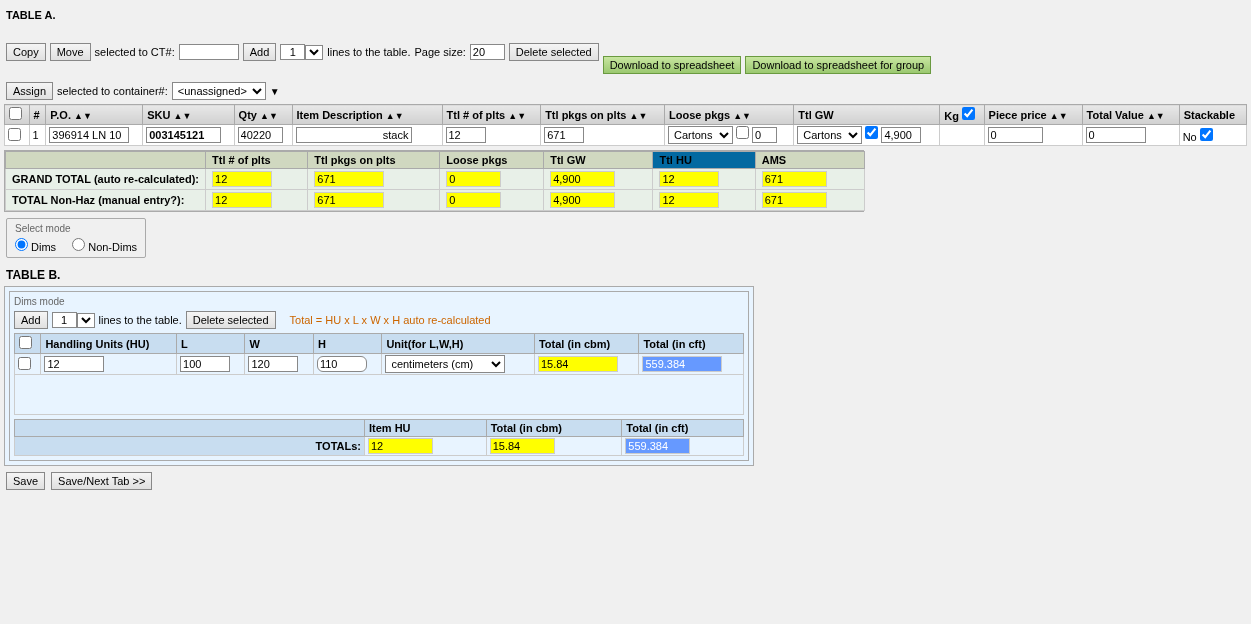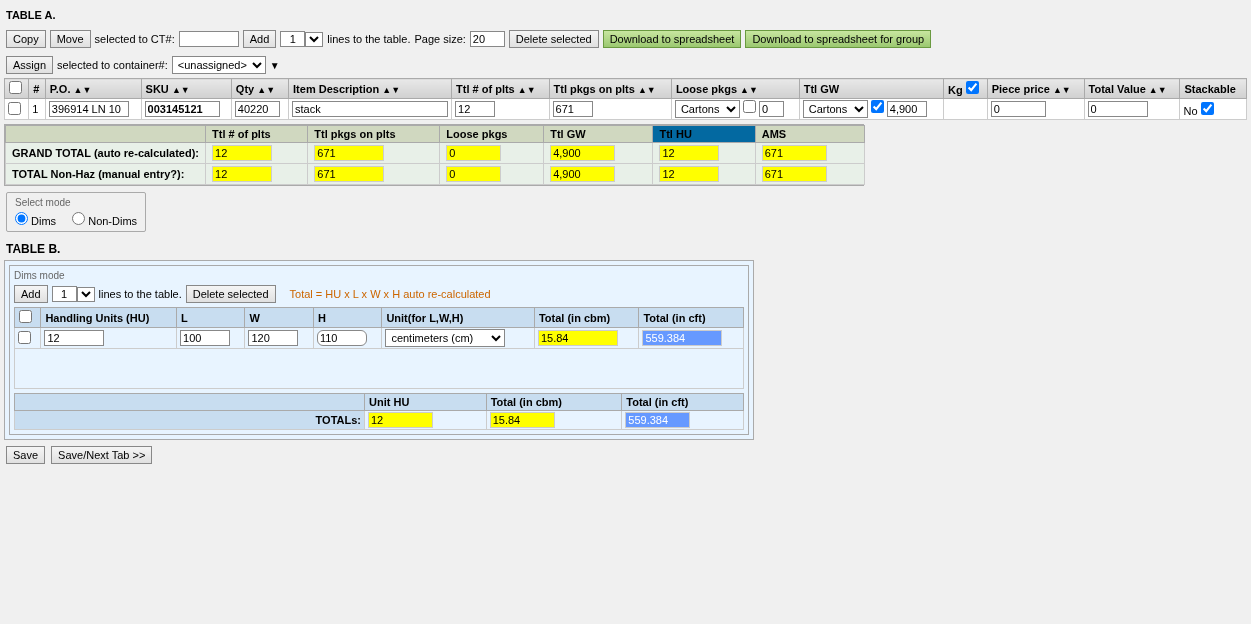--- a/index.html
+++ b/index.html
@@ -11,20 +11,21 @@
       border: 1px solid #888;
       background: linear-gradient(to bottom, #f5f5f5, #e0e0e0);
       padding: 2px 6px;
       cursor: pointer;
       font-size: 11px;
     }
     button.green-btn {
       background: linear-gradient(to bottom, #c8e6a0, #9bc870);
       border: 1px solid #6a9a40;
       color: #000;
+      margin-top: 26px;
     }
     
     .section-title { font-weight: bold; font-size: 12px; margin: 4px 2px; }
     
     .assign-bar { display: flex; align-items: center; gap: 4px; padding: 4px 2px; }
     
     select { border: 1px solid #888; background: white; font-size: 11px; padding: 1px; }
     input[type="text"] { border: 1px solid #888; font-size: 11px; padding: 1px 2px; }
     
     table { border-collapse: collapse; width: 100%; font-size: 11px; }
@@ -164,21 +165,21 @@
         <th>Stackable</th>
       </tr>
     </thead>
     <tbody>
       <tr>
         <td><input type="checkbox" style=""></td>
         <td>1</td>
         <td><input type="text" value="396914 LN 10" style="width: 80px;"></td>
         <td><input type="text" value="003145121" style="width: 75px; font-weight: bold;"></td>
         <td><input type="text" value="40220" style="width: 45px;"></td>
-        <td><input type="text" value="stack" style="width: 156px;"></td>
+        <td><input type="text" value="stack" style="width: 116px; text-align: right;"></td>
         <td><input type="text" value="12" style="width: 40px;"></td>
         <td><input type="text" value="671" style="width: 40px;"></td>
         <td>
           <select style="width:65px;">
             <option>Cartons</option>
           </select>
           <input type="checkbox" style="">
           <input type="text" value="0" style="width: 25px;">
         </td>
         <td>
@@ -301,21 +302,21 @@
         <tr>
           <td colspan="8" style="height:40px;"></td>
         </tr>
       </tbody>
     </table>
 
     <table class="table-b-totals" style="margin-top:4px;">
       <thead>
         <tr>
           <th style="width:350px;background:#c8ddf0;"></th>
-          <th>Unit HU</th>
+          <th>Item HU</th>
           <th>Total (in cbm)</th>
           <th>Total (in cft)</th>
         </tr>
       </thead>
       <tbody>
         <tr>
           <td style="text-align:right;font-weight:bold;background:#c8ddf0;margin-left:32px;">TOTALs:</td>
           <td><input type="text" value="12" style="width: 65px; background: rgb(255, 255, 0); border: 1px solid rgb(204, 204, 204);"></td>
           <td><input type="text" value="15.84" style="width: 65px; background: rgb(255, 255, 0); border: 1px solid rgb(204, 204, 204);"></td>
           <td><input type="text" value="559.384" style="width: 65px; background: rgb(102, 153, 255); color: white; border: 1px solid rgb(204, 204, 204);"></td>

